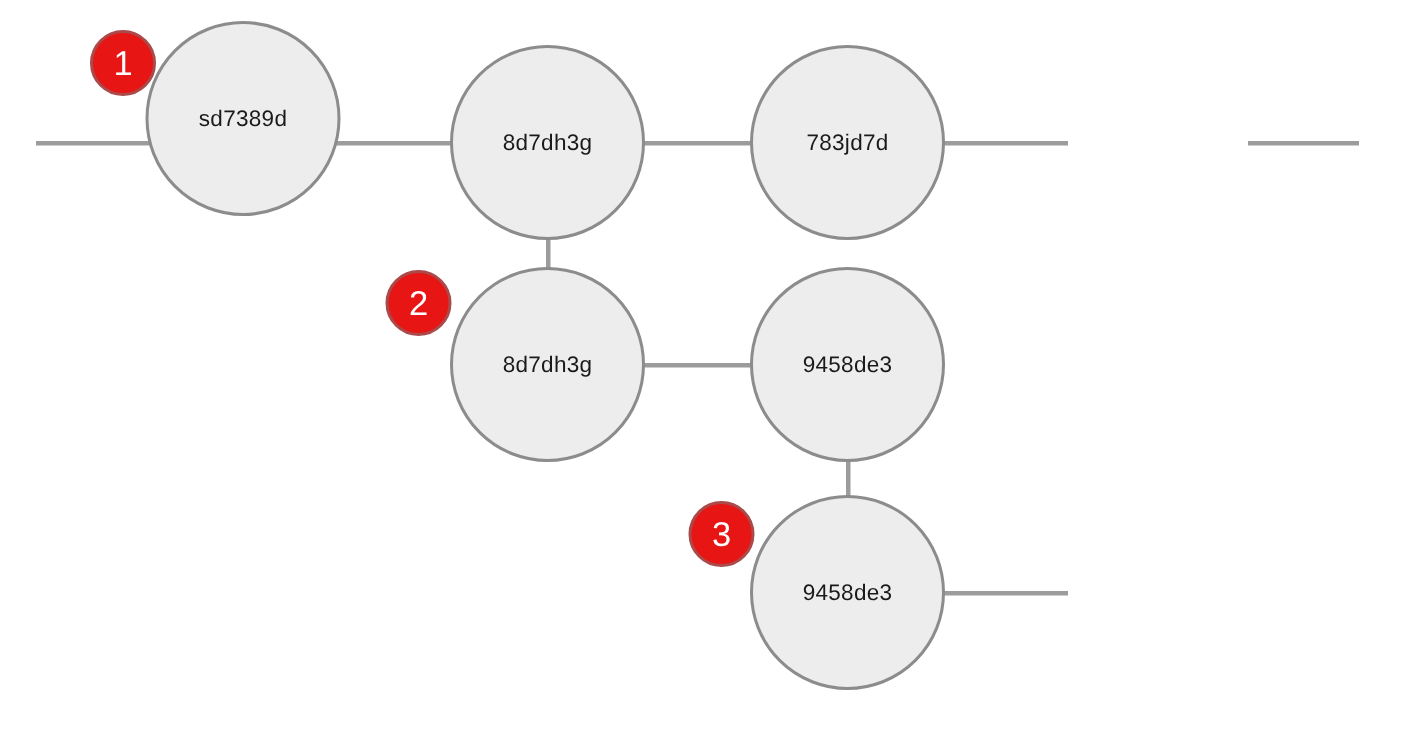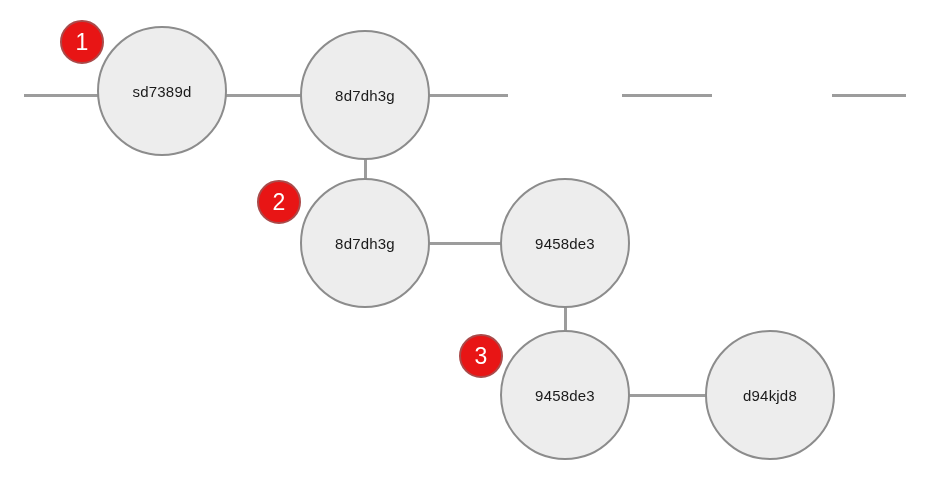--- a/index.html
+++ b/index.html
@@ -54,34 +54,34 @@
 <div id="canvas">
     <div class="edge" style="left: 24px; top: 93.5px; width: 79px; height: 3px;"></div>
     <div class="edge" style="left: 222px; top: 93.5px; width: 86px; height: 3px;"></div>
     <div class="edge" style="left: 425px; top: 93.5px; width: 83px; height: 3px;"></div>
     <div class="edge" style="left: 622px; top: 93.5px; width: 90px; height: 3px;"></div>
     <div class="edge" style="left: 832px; top: 93.5px; width: 74px; height: 3px;"></div>
     <div class="edge" style="top: 152px; left: 363.5px; height: 34px; width: 3px;"></div>
     <div class="edge" style="left: 425px; top: 241.5px; width: 83px; height: 3px;"></div>
     <div class="edge" style="top: 300px; left: 563.5px; height: 38px; width: 3px;"></div>
     <div class="edge" style="left: 622px; top: 393.5px; width: 90px; height: 3px;"></div>
-    <div class="node" style="left: 97px; top: 26px; width: 130px; height: 130px;">
+    <div class="node" style="left: 97px; top: 14px; width: 130px; height: 130px;">
       <span>sd7389d</span>
     </div>
     <div class="node" style="left: 300px; top: 30px; width: 130px; height: 130px;">
       <span>8d7dh3g</span>
+    </div>
+    <div class="node" style="left: 500px; top: 30px; width: 130px; height: 130px;">
+      <span>783jd7d</span>
     </div>
     <div class="node" style="left: 300px; top: 178px; width: 130px; height: 130px;">
       <span>8d7dh3g</span>
     </div>
     <div class="node" style="left: 500px; top: 178px; width: 130px; height: 130px;">
       <span>9458de3</span>
     </div>
     <div class="node" style="left: 500px; top: 330px; width: 130px; height: 130px;">
       <span>9458de3</span>
     </div>
-    <div class="node" style="left: 705px; top: 330px; width: 130px; height: 130px;">
-      <span>d94kjd8</span>
-    </div>
     <div class="badge" style="left: 60px; top: 20px; width: 44px; height: 44px;">1</div>
     <div class="badge" style="left: 257px; top: 180px; width: 44px; height: 44px;">2</div>
     <div class="badge" style="left: 459px; top: 334px; width: 44px; height: 44px;">3</div>
   </div>
 
 </body></html>

